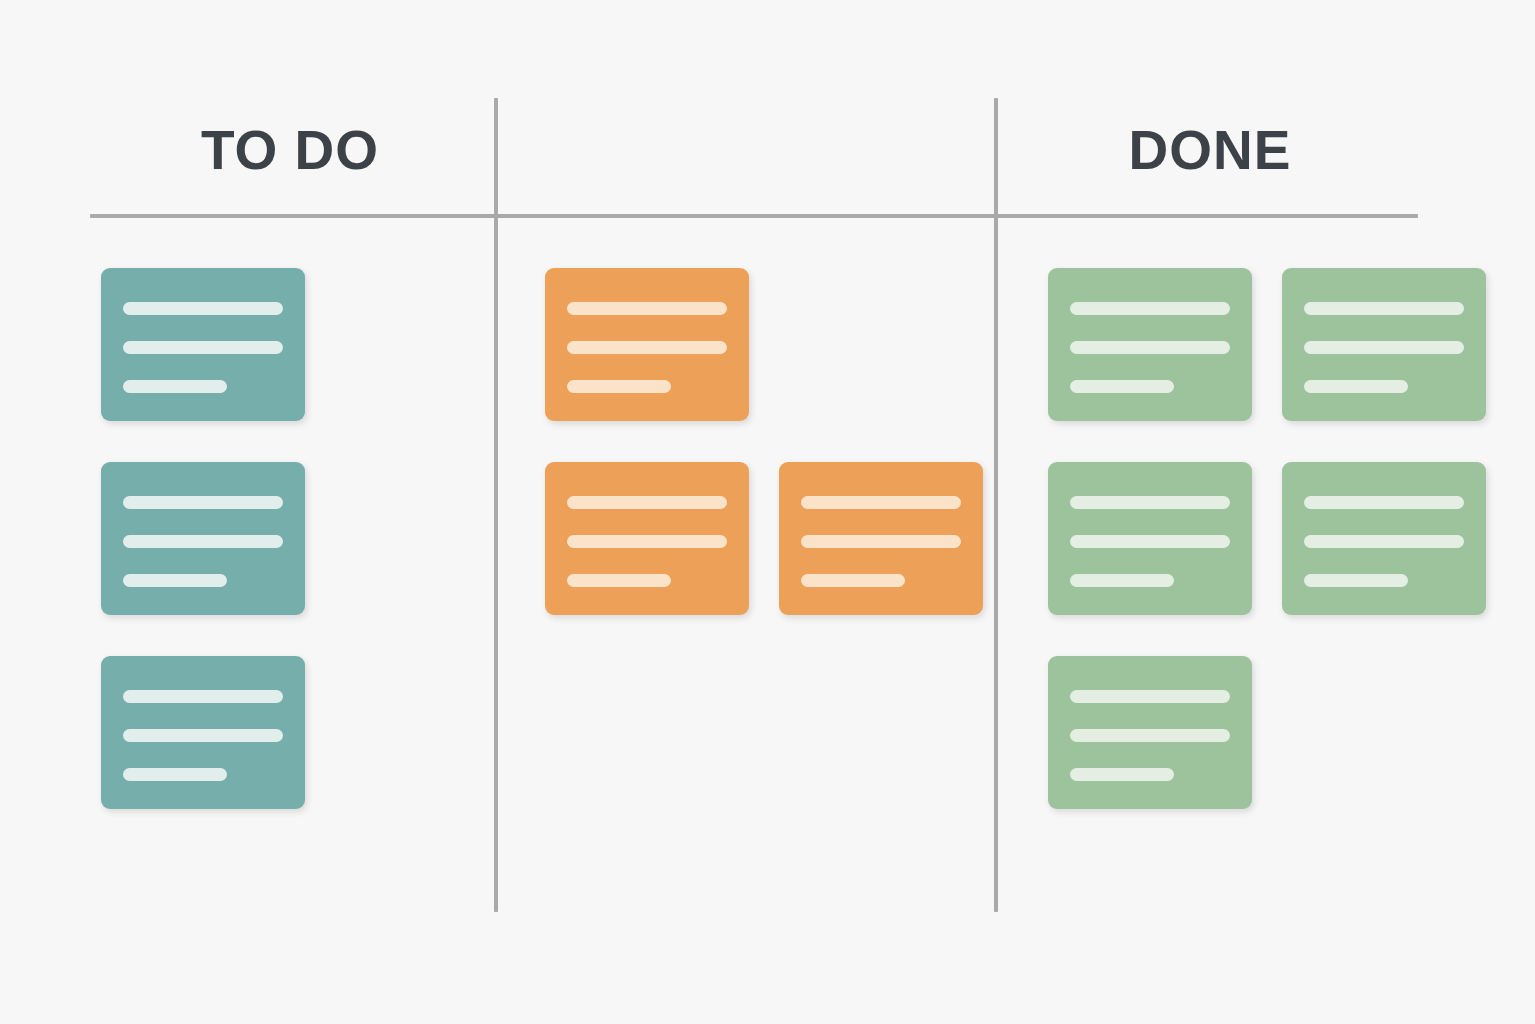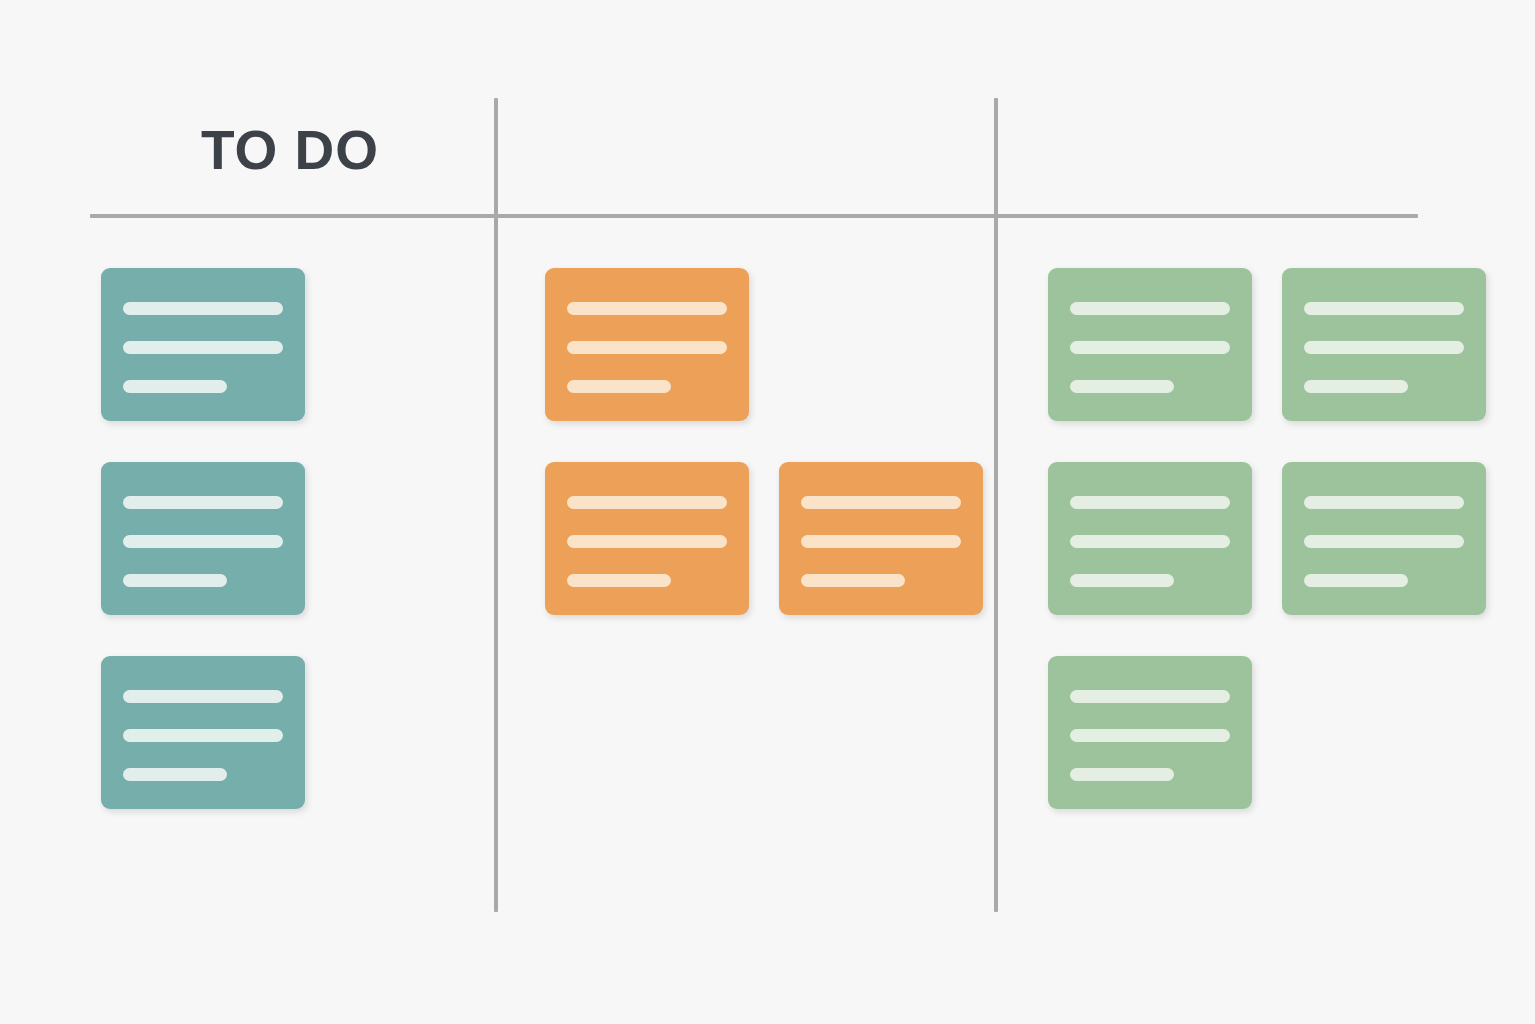--- a/index.html
+++ b/index.html
@@ -111,20 +111,21 @@
   .w-short { width: 65%; }
 </style>
 </head>
 <body>
 
 <div id="board">
 
   <div class="col-header h-todo">TO DO</div>
 
 
+  <div class="col-header h-done">DONE</div>
 
   <div class="h-rule"></div>
   <div class="v-divider d1"></div>
   <div class="v-divider d2"></div>
 
   <div class="col-body b-todo">
       <div class="card-row">
         <div class="card teal" draggable="true">
           <div class="card-line w-full"></div>
           <div class="card-line w-full"></div>

